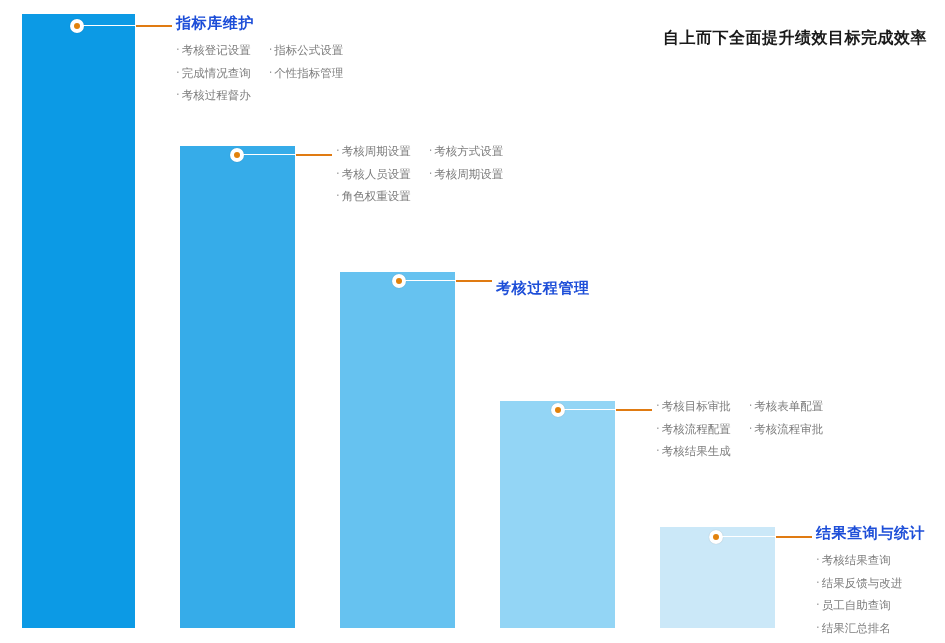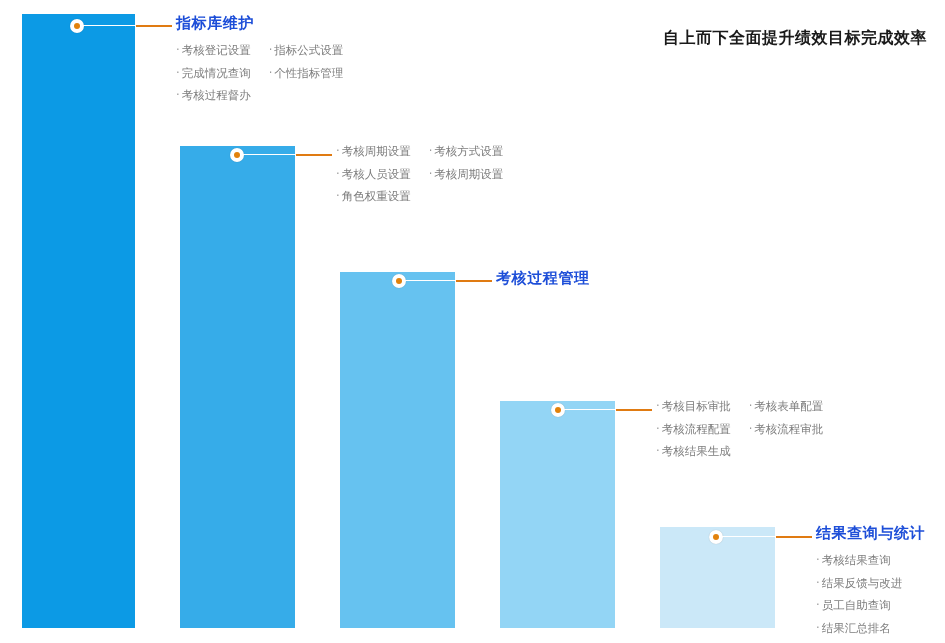--- a/index.html
+++ b/index.html
@@ -158,21 +158,21 @@
           <div class="subitem">角色权重设置</div>
           <div class="subitem">考核方式设置</div>
           <div class="subitem">考核周期设置</div>
         </div>
       </div>
       <div class="connector" style="left: 392px; top: 273px; width: 100px;">
         <span class="dot"></span>
         <span class="leader-inner" style="width: 50px;"></span>
         <span class="leader-outer" style="left: 64px; width: 36px;"></span>
       </div>
-      <div class="label-block" style="left: 496px; top: 269px;">
+      <div class="label-block" style="left: 496px; top: 279px;">
         <div class="label-title">考核过程管理</div>
       </div>
       <div class="connector" style="left: 551px; top: 402px; width: 101px;">
         <span class="dot"></span>
         <span class="leader-inner" style="width: 51px;"></span>
         <span class="leader-outer" style="left: 65px; width: 36px;"></span>
       </div>
       <div class="label-block" style="left: 656px; top: 398px;">
         <div class="sublist">
           <div class="subitem">考核目标审批</div>

